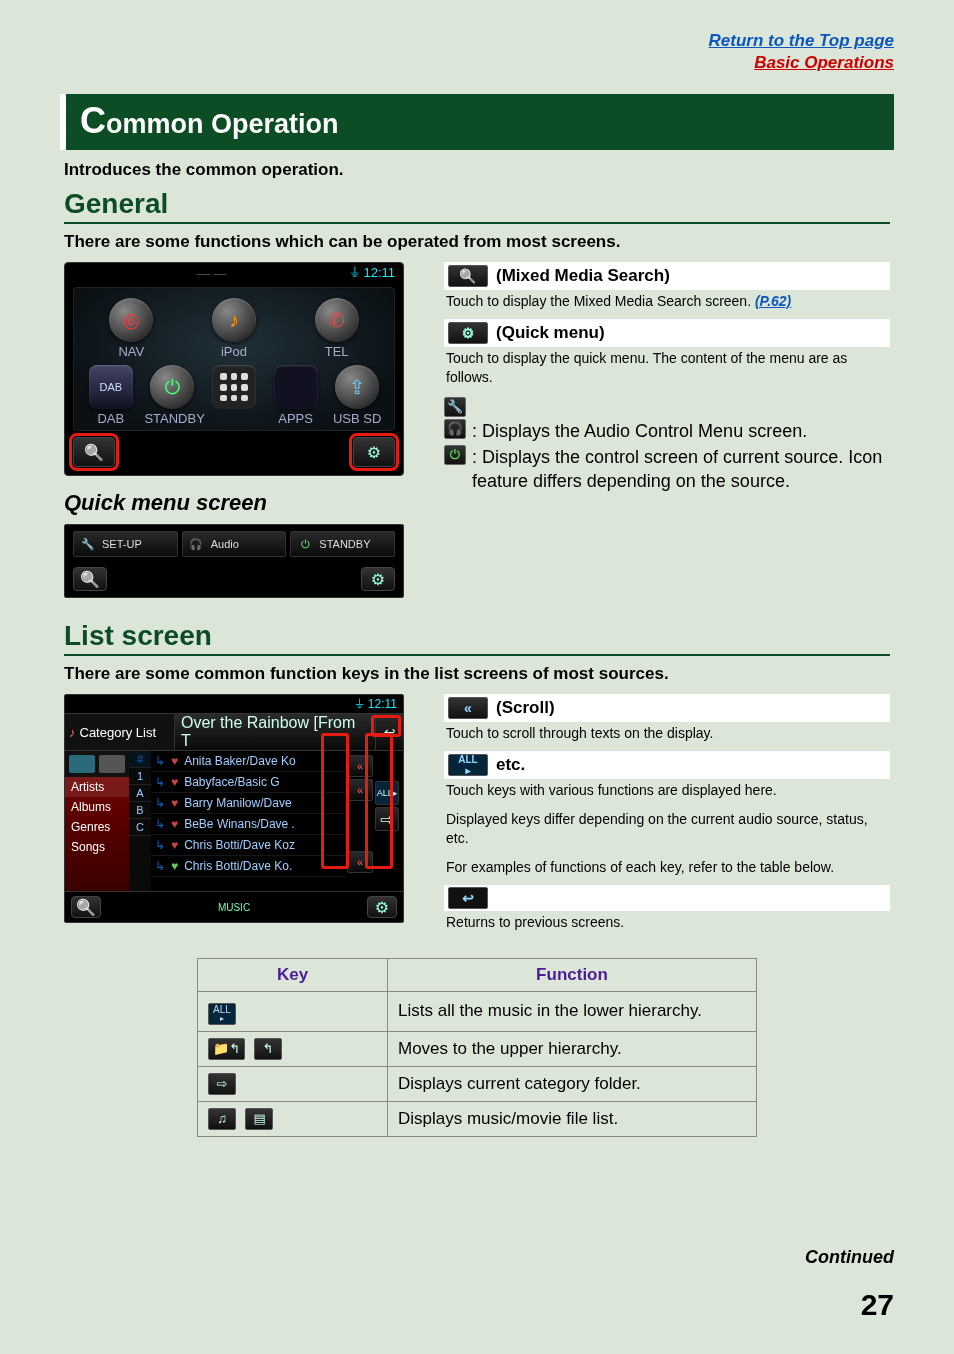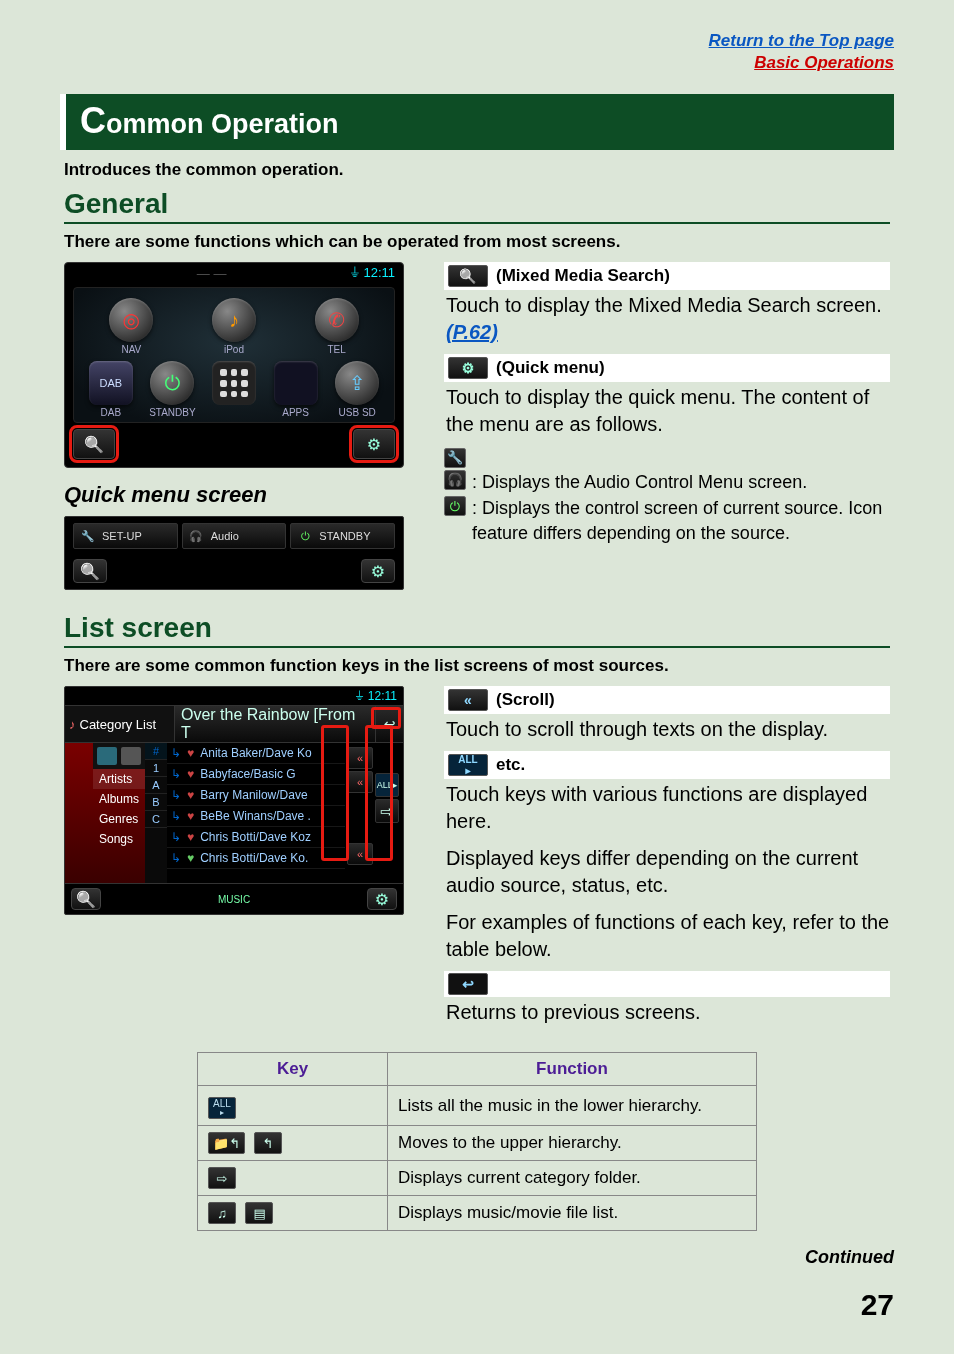--- a/index.html
+++ b/index.html
@@ -51,21 +51,21 @@
   }
   .icon-row { display:flex; justify-content: space-around; padding: 10px 6px 4px; }
   .app { width:56px; text-align:center; }
   .app .orb {
     width:44px; height:44px; margin:0 auto 2px; border-radius:50%;
     background: radial-gradient(circle at 35% 30%, #888, #111);
     display:flex; align-items:center; justify-content:center;
     box-shadow: 0 2px 4px rgba(0,0,0,.6), inset 0 1px 2px rgba(255,255,255,.2);
     font-size:20px;
   }
-  .app .lbl { color:#aac; font-size:10px; }
+  .app .lbl { color:#aac; font-size:13px; }
   .grid9 {
     width:44px; height:44px; margin:0 auto; border-radius:8px;
     background:#222; display:grid; grid-template-columns:repeat(3,1fr);
     grid-template-rows:repeat(3,1fr); gap:4px; padding:8px;
     box-shadow: inset 0 1px 2px rgba(255,255,255,.2);
   }
   .grid9 span{ background:#ddd; border-radius:2px; }
   .bottom-bar {
     display:flex; justify-content: space-between; align-items:center;
     padding: 0 8px; margin-top:4px;
@@ -98,21 +98,21 @@
   .desc { }
   .dhead {
     background:#fff; padding:3px 4px; display:flex; align-items:center; gap:8px;
     font-weight:bold; font-size:17px;
   }
   .dhead .chip {
     display:inline-flex; width:40px; height:22px; border:1px solid #555;
     background:linear-gradient(#333,#111); align-items:center; justify-content:center;
     color:#8fd8ff; font-size:14px; border-radius:2px;
   }
-  .dtext { font-size:20px; line-height:1.35; padding: 2px 0 8px 2px; }
+  .dtext { font-size:14px; line-height:1.35; padding: 2px 0 8px 2px; }
   .dtext .link { color:#0a57c2; font-weight:bold; font-style:italic; text-decoration:underline; cursor:pointer;}
   .bitem { display:flex; gap:6px; margin:2px 0; font-size:18px; line-height:1.35;}
   .bitem .bicon{
     flex:0 0 22px; height:20px; border:1px solid #666; border-radius:2px;
     background:linear-gradient(#333,#111); display:flex; align-items:center;
     justify-content:center; font-size:13px;
   }
 
   
   .listshot { width:340px; background:#000; border:1px solid #333; border-radius:2px; position:relative; }
@@ -125,21 +125,21 @@
   .ls-now {
     flex:1; background:linear-gradient(#2a2a2a,#0a0a0a); color:#cfe;
     font-size:16px; display:flex; align-items:center; padding:0 6px;
   }
   .ls-back {
     flex:0 0 28px; background:linear-gradient(#2a2a2a,#0a0a0a);
     display:flex; align-items:center; justify-content:center; color:#cfe;
     border-left:1px solid #333; font-size:14px;
   }
   .ls-body { display:flex; height:140px; }
-  .ls-side { flex:0 0 64px; background: linear-gradient(#7a0000,#3a0000); padding-left: 28px; }
+  .ls-side { flex:0 0 64px; background: linear-gradient(#7a0000,#3a0000); }
   .ls-side .thumbs{display:flex; gap:4px; padding:4px; background:#111;}
   .ls-side .thumbs span{flex:1; height:18px; background:#2a6a7a; border-radius:2px;}
   .ls-side .thumbs span:last-child{background:#555;}
   .ls-side .sel{ color:#fff; font-size:12px; padding:3px 6px; }
   .ls-side .hl{ background: rgba(255,255,255,.1);}
   .ls-az { flex:0 0 22px; background:#0a0a0a; color:#9cf; font-size:11px; text-align:center;}
   .ls-az div{ padding:2px 0; border-bottom:1px solid #222;}
   .ls-az .top{color:#06c; background:#04141c;}
   .ls-list { flex:1; position:relative; }
   .ls-list .row{

